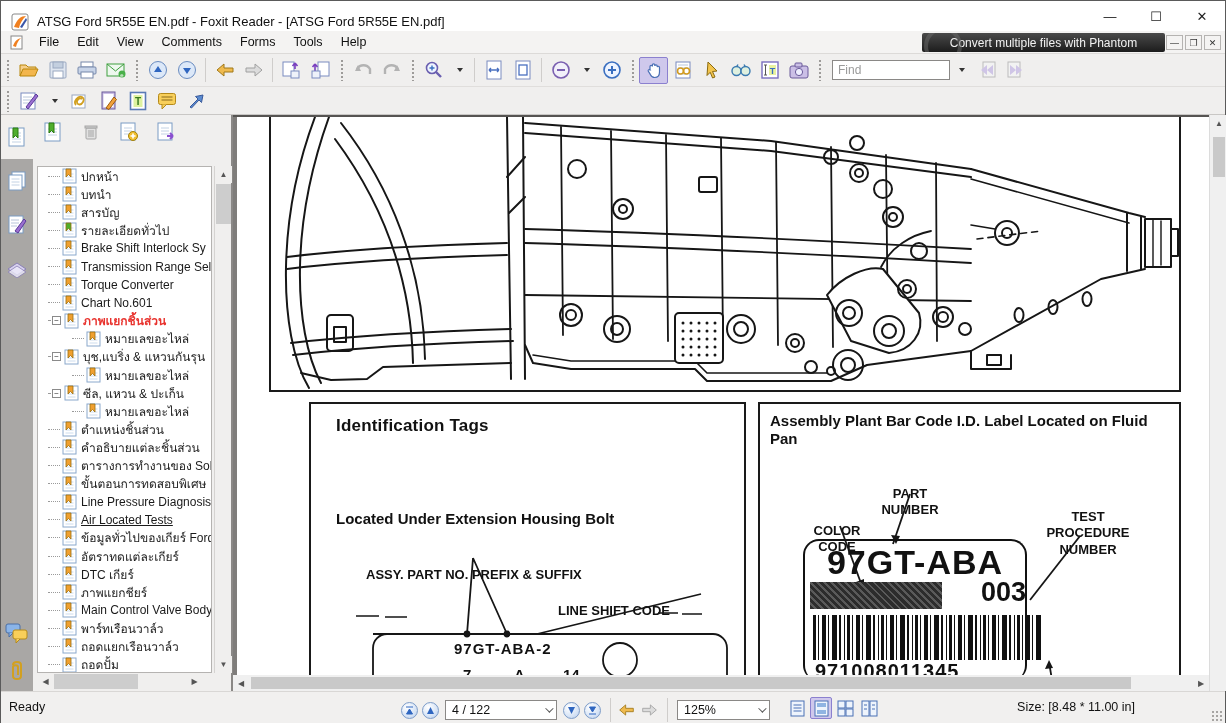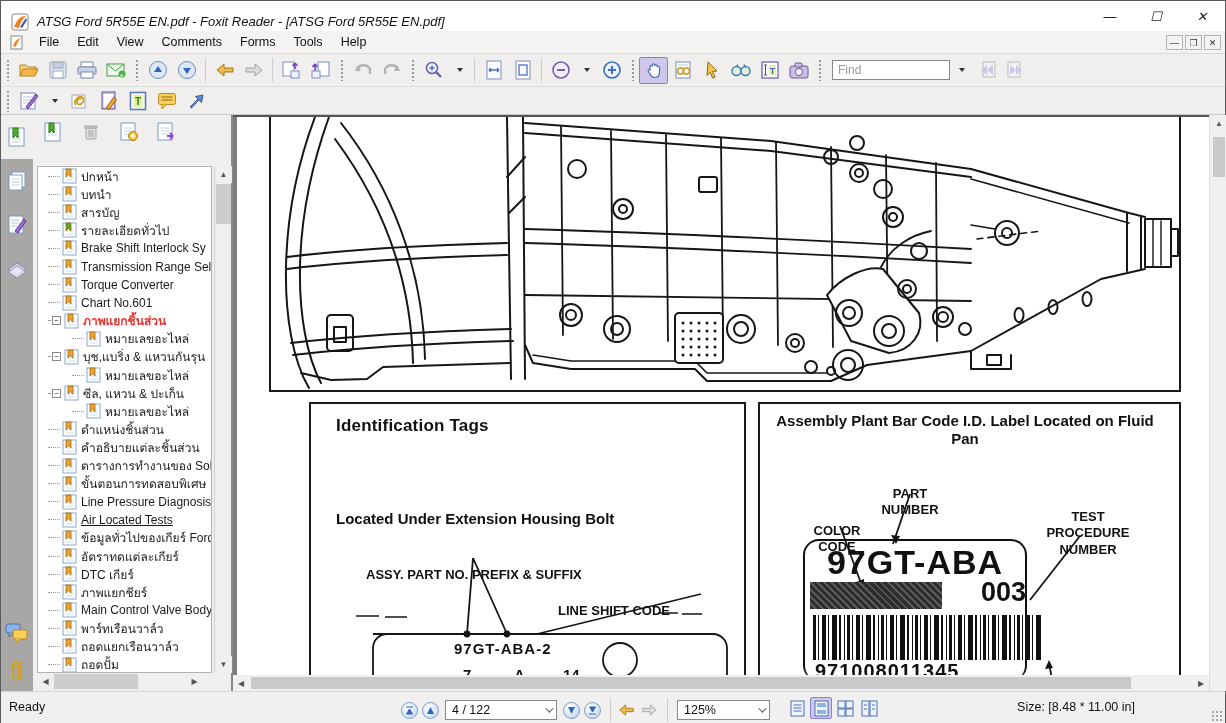--- a/index.html
+++ b/index.html
@@ -1,20 +1,20 @@
 <!DOCTYPE html>
 <html><head>
 <meta charset="utf-8">
 <style>
   * { margin:0; padding:0; box-sizing:border-box; }
   html,body { width:1226px; height:723px; overflow:hidden; font-family:"Liberation Sans",sans-serif; background:#fff; }
   #app { position:relative; width:1226px; height:723px; border:1px solid #5a5a5a; background:#f0efee; }
 
   
-  .titlebar { position:absolute; left:0; top:0; width:100%; height:42px; background:#fff; display:flex; align-items:center; border-bottom:1px solid #e4e2e0;font-style:italic; }
+  .titlebar { position:absolute; left:0; top:0; width:100%; height:42px; background:#fff; display:flex; align-items:center; border-bottom:1px solid #e4e2e0; }
   .app-icon { width:18px; height:18px; margin:0 8px 0 10px; }
   .title-text { font-size:13px; color:#111; }
   .win-controls { position:absolute; right:0; top:0; height:30px; display:flex; }
   .win-btn { width:46px; height:30px; display:flex; align-items:center; justify-content:center; font-size:13px; color:#222; }
 
   
   .menubar { position:absolute; left:0; top:30px; width:100%; height:23px; background:#f4f3f2; border-bottom:1px solid #dcdad8; display:flex; align-items:center; }
   .mdi-icon { width:15px; height:15px; margin:0 6px 0 8px; }
   .menu-item { font-size:12.5px; color:#111; padding:3px 9px; }
   .ad-banner { position:absolute; right:60px; top:2px; height:19px; width:243px; background:linear-gradient(180deg,#4a4a4a,#1c1c1c); color:#f2f2f2; font-size:12px; display:flex; align-items:center; justify-content:center; border-radius:2px; overflow:hidden; }
@@ -63,21 +63,21 @@
   .sb-thumb-h { height:15px; background:#cdcdcd; }
 
   
   .docarea { position:absolute; left:232px; top:114px; width:976px; height:560px; background:#7f7d7b; border-top:2px solid #565452; overflow:hidden;text-decoration:underline; }
   .page { position:absolute; left:4px; top:0; width:972px; height:560px; background:#fff; }
   .fig-frame { position:absolute; left:32px; top:0; width:912px; height:275px; border-left:2px solid #1a1a1a; border-right:2px solid #1a1a1a; border-bottom:2px solid #1a1a1a; }
   .idbox { position:absolute; left:72px; top:285px; width:437px; height:280px; border:2px solid #1a1a1a; border-bottom:none; }
   .bcbox { position:absolute; left:521px; top:285px; width:423px; height:280px; border:2px solid #1a1a1a; border-bottom:none; }
   .doc-h1 { font-weight:bold; font-size:17px; color:#111; letter-spacing:.2px; }
   .doc-p { font-size:14.5px; color:#111; line-height:1.35; }
-  .doc-h2 { font-weight:bold; font-size:15px; color:#111;text-align:center; }
+  .doc-h2 { font-weight:bold; font-size:15px; color:#111; }
   .doc-lab { font-weight:bold; font-size:13px; color:#111;margin-top:27px; }
   .abs { position:absolute; }
 
   .tag-code { font-size:15px; font-weight:bold; color:#111; letter-spacing:1px; }
   .tag-cell { font-size:15px; font-weight:bold; color:#111; }
 
   .bc-label { position:absolute; left:43px; top:135px; width:224px; height:142px; border:2.5px solid #111; border-radius:16px; border-bottom:none; }
   .bc-part { position:absolute; left:0; top:2px; width:100%; text-align:center; font-size:34px; font-weight:bold; color:#111; letter-spacing:1px; font-family:"Liberation Sans",sans-serif; }
   .bc-swatch { position:absolute; left:5px; top:41px; width:132px; height:27px; background:repeating-linear-gradient(45deg,#2c2c2c 0 3px,#5a5a5a 3px 5px); }
   .bc-test { position:absolute; left:176px; top:36px; font-size:27px; font-weight:bold; color:#111; }
@@ -126,20 +126,23 @@
         <path d="M4 11 C6 6 8 4 12 3 C9 6 8 8 7 12 Z" fill="#f08020"></path>
       </svg>
     <div id="menu-items" style="display:flex">
         <span class="menu-item">File</span>
         <span class="menu-item">Edit</span>
         <span class="menu-item">View</span>
         <span class="menu-item">Comments</span>
         <span class="menu-item">Forms</span>
         <span class="menu-item">Tools</span>
         <span class="menu-item">Help</span>
+      </div>
+    <div class="ad-banner">
+        <span>Convert multiple files with Phantom</span>
       </div>
     <div class="mdi-controls">
       <div class="mdi-btn">—</div>
       <div class="mdi-btn">❐</div>
       <div class="mdi-btn">✕</div>
     </div>
   </div>
 
   <div class="toolbar1">
     <div class="grip"></div>

